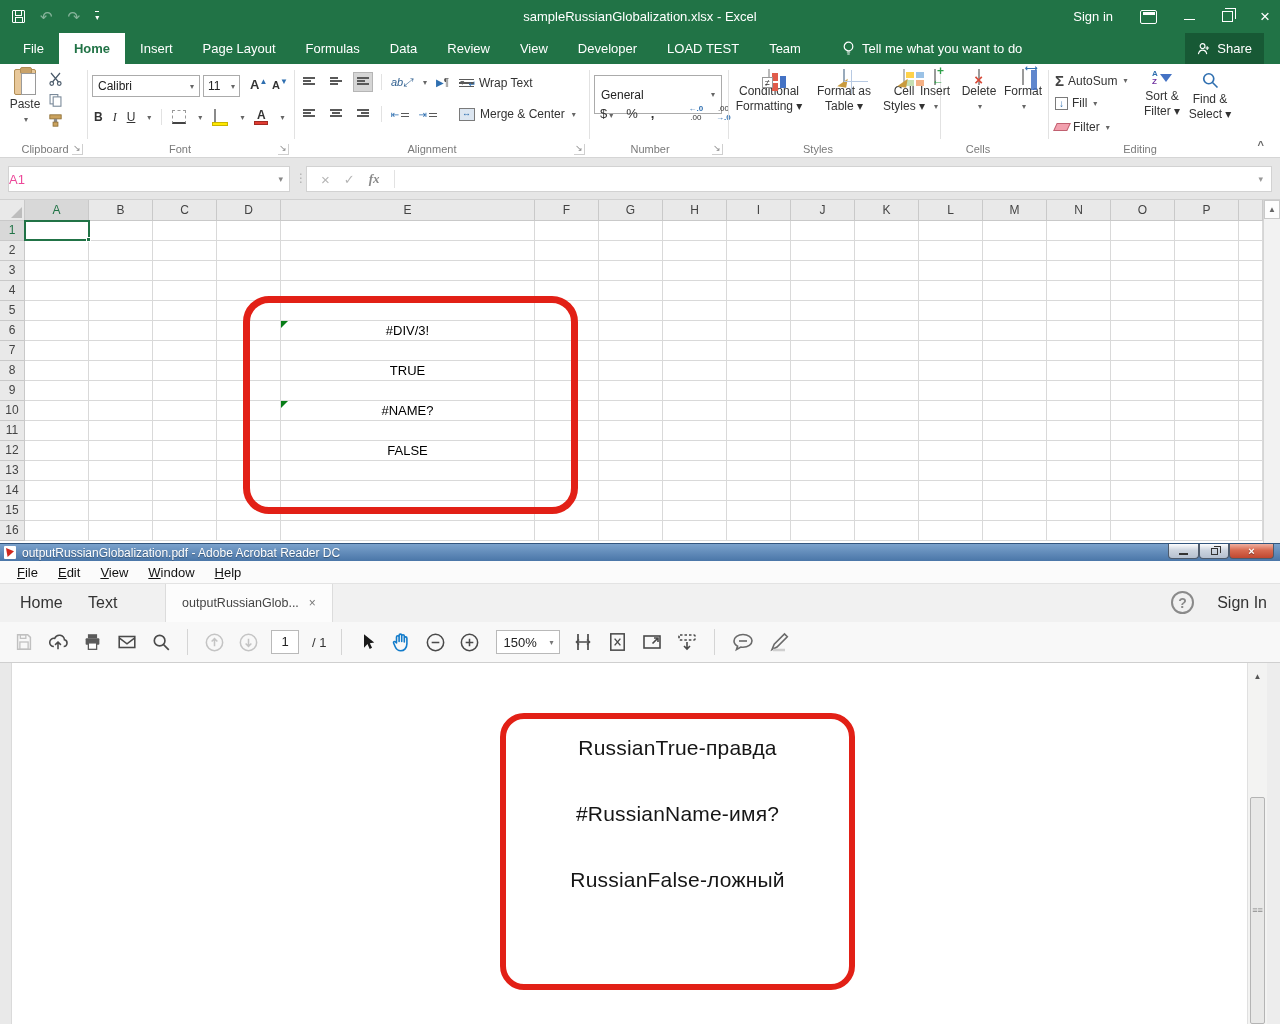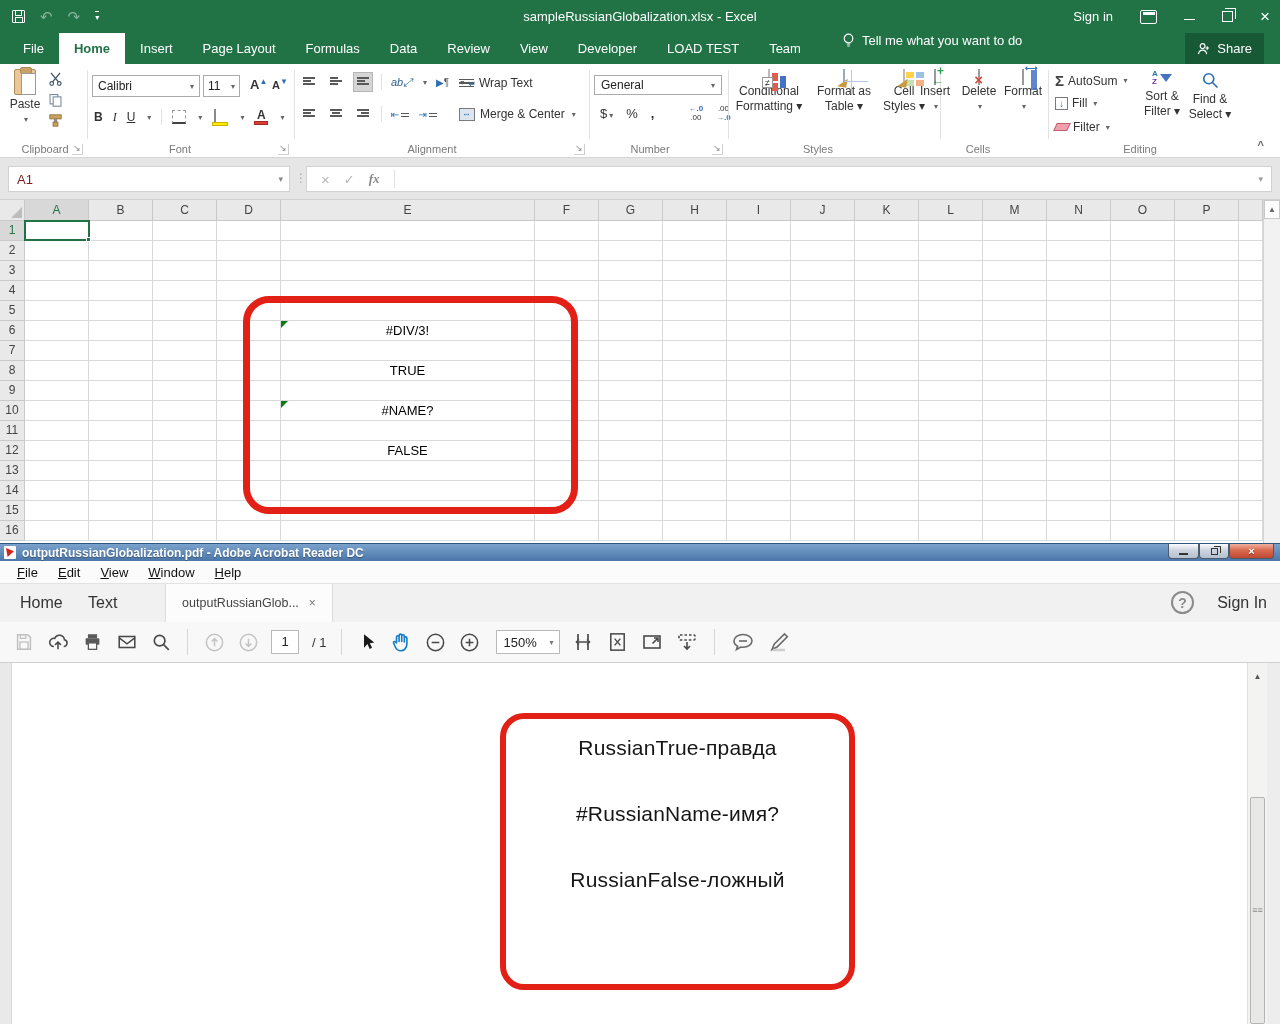--- a/index.html
+++ b/index.html
@@ -30,21 +30,21 @@
   .ribbon-opts:before { content:""; position:absolute; left:1.5px; top:1.5px; right:1.5px; height:3px; background:#fff; }
   .capt { font-size:14px; line-height:1; }
   .xl-restore { width:11px; height:11px; border:1.2px solid #fff; position:relative; }
   .xl-restore:before { content:""; position:absolute; left:2px; top:-4px; width:10px; height:10px; border:1.2px solid #fff; border-bottom:none; border-left:none; }
   .xl-min { width:11px; border-top:1.6px solid #fff; margin-top:6px; }
 
   .xl-tabrow { position:absolute; left:0; top:33px; width:100%; height:31px; background:var(--green); display:flex; align-items:stretch; }
   .xl-tabs { display:flex; margin-left:8px; }
   .xl-tab { color:#fff; font-size:13px; padding:0 15px; line-height:31px; white-space:nowrap; }
   .xl-tab.active { background:#fff; color:var(--green); font-weight:700; }
-  .xl-tellme { display:flex; align-items:flex-start; gap:7px; color:#fff; margin-left:26px; font-size:13px; }
+  .xl-tellme { display:flex; align-items:center; gap:7px; color:#fff; margin-left:26px; font-size:13px; }
   .xl-share { position:absolute; right:16px; top:0; height:31px; background:var(--share-green); color:#fff; display:flex; align-items:center; gap:7px; padding:0 12px; font-size:13px; }
 
   .xl-ribbon { position:absolute; left:0; top:64px; width:100%; height:94px; background:#fff; border-bottom:1px solid #d5d5d5; font-size:12px; color:#333; }
   .rib-sep { position:absolute; top:6px; bottom:18px; width:1px; background:#e2e2e2; }
   .grp-label { position:absolute; bottom:2px; font-size:11px; color:#7a7a7a; text-align:center; }
   .launcher { position:absolute; bottom:2px; font-size:9px; color:#8a8a8a; border:1px solid #cfcfcf; border-top:none; border-left:none; width:11px; height:11px; line-height:9px; text-align:center; }
   .ddk { color:#666; font-size:8px; margin-left:2px; }
   .rib-box { border:1px solid #ababab; background:#fff; display:flex; align-items:center; font-size:12px; color:#222; }
   .albars { display:inline-block; }
   .albars span{ display:block; background:#595959; height:1.5px; margin:1.5px 0; }
@@ -79,21 +79,21 @@
   .orient-ic { font-size:11px; color:#2f5f8f; font-style:italic; }
   .wrap-item { position:absolute; left:459px; top:12px; display:flex; align-items:center; gap:5px; }
   .merge-item { position:absolute; left:459px; top:43px; display:flex; align-items:center; gap:5px; }
   .wrap-ic { width:15px; height:13px; position:relative; }
   .wrap-ic span{display:block;height:1.5px;background:#595959;margin:2px 0;}
   .wrap-ic:after{content:"↵"; position:absolute; right:-2px; top:2px; font-size:9px; color:#2f6fb0;}
   .merge-ic { width:16px; height:13px; border:1px solid #7a7a7a; position:relative; background:#dce6f1;}
   .merge-ic:before{content:"↔"; position:absolute; left:2px; top:-1px; font-size:9px; color:#2f6fb0;}
 
   
-  .numfmt-box { position:absolute; left:594px; top:11px; width:128px; height:20px; padding:0 6px; justify-content:space-between; }
+  .numfmt-box { position:absolute; left:594px; top:11px; width:128px; height:39px; padding:0 6px; justify-content:space-between; }
   .num-r2 { position:absolute; left:600px; top:41px; display:flex; align-items:center; gap:13px; font-size:13px; color:#333; }
   .dec-ic { font-size:8px; line-height:1.1; color:#333; text-align:center; }
   .dec-ic b { color:#2f6fb0; }
 
   
   .style-btn { position:absolute; top:6px; width:72px; text-align:center; color:#333; }
   .style-btn .two { line-height:1.25; }
   .cfmt-ic { width:24px; height:24px; margin:0 auto 3px; position:relative; background:linear-gradient(#fff,#fff); border:1px solid #bbb; }
   .cfmt-ic i { position:absolute; width:6px; }
   .fat-ic { width:24px; height:24px; margin:0 auto 3px; background:
@@ -119,21 +119,21 @@
   .eraser { width:14px; height:8px; background:#f2a0ae; border:1px solid #c06070; transform:skewX(-25deg); }
   .ed-big { position:absolute; top:6px; width:48px; text-align:center; color:#333; }
   .az-ic { font-size:8px; font-weight:700; line-height:1; text-align:left; }
   .az-ic .a{color:#2f6fb0;} .az-ic .z{color:#7030a0;}
   .funnel { width:0; height:0; border-left:6px solid transparent; border-right:6px solid transparent; border-top:8px solid #4472c4; display:inline-block; }
   .collapse-chev { position:absolute; right:16px; bottom:6px; color:#666; font-size:11px; font-weight:700; }
 
   
   .xl-fbar { position:absolute; left:0; top:158px; width:100%; height:42px; background:#e6e6e6; border-bottom:1px solid #d0d0d0; }
   .namebox { position:absolute; left:8px; top:8px; width:282px; height:26px; background:#fff; border:1px solid #d2d2d2; display:flex; align-items:center; }
-  .namebox .nm { margin-left:8px; color:#7f1d1d; }
+  .namebox .nm { color:#ec4899; }
   .namebox .dd { margin-left:auto; margin-right:6px; color:#888; font-size:9px; }
   .fdots { position:absolute; left:295px; top:13px; color:#b0b0b0; font-size:12px; }
   .fpanel { position:absolute; left:306px; top:8px; right:8px; height:26px; background:#fff; border:1px solid #d2d2d2; display:flex; align-items:center; }
   .fpanel .fb { color:#b5b5b5; margin-left:14px; font-size:13px; }
   .fpanel .fx { color:#8a8a8a; font-style:italic; font-family:"Liberation Serif",serif; font-weight:700; }
   .fpanel .fsep { width:1px; height:18px; background:#e2e2e2; margin-left:14px; }
   .fpanel .fexp { margin-left:auto; margin-right:8px; color:#999; font-size:9px; }
 
   
   .xl-sheet { position:absolute; left:0; top:200px; width:1263px; height:343px; overflow:hidden; background:#fff; }
@@ -153,21 +153,21 @@
   .xl-redbox { position:absolute; left:243px; top:96px; width:335px; height:218px; border:7px solid var(--red); border-radius:26px; }
   .xl-vscroll { position:absolute; right:0; top:200px; width:17px; height:343px; background:#f2f2f2; border-left:1px solid #d5d5d5; }
   .xl-vscroll .up { height:19px; background:#fdfdfd; border:1px solid #c9c9c9; text-align:center; font-size:8px; color:#666; line-height:18px; }
 
   
   .acrobat { position:absolute; left:0; top:543px; width:1280px; height:481px; background:#fff; }
   .ac-titlebar { position:absolute; left:0; top:0; width:100%; height:18px;
      background:linear-gradient(#7ba2cc, var(--ac-blue)); color:#fff; display:flex; align-items:center; border-top:1px solid #33567e; }
   .pdf-ic { width:12px; height:13px; background:#fff; margin:0 6px 0 4px; position:relative; border-radius:1px; }
   .pdf-ic:before { content:""; position:absolute; left:2px; top:2px; right:2px; bottom:2px; background:#d0281e; clip-path:polygon(0 0,100% 35%,20% 100%); }
-  .ac-title { font-size:12px; text-shadow:0 1px 1px rgba(0,0,0,.35);font-weight:bold; }
+  .ac-title { font-size:12px; text-shadow:0 1px 1px rgba(0,0,0,.35); }
   .ac-capt { position:absolute; right:6px; top:0; display:flex; }
   .ac-cbtn { height:15px; border:1px solid #4d5a6b; border-top:none; border-radius:0 0 4px 4px;
      background:linear-gradient(#fdfdfd,#ccd4df 45%,#b5c0cf); display:flex; align-items:center; justify-content:center; }
   .ac-cbtn.minb { width:31px; } .ac-cbtn.resb { width:30px; }
   .ac-cbtn.closeb { width:45px; background:linear-gradient(#f0b0a0,#d86a50 45%,#c04830); color:#fff; font-weight:700; font-size:11px; line-height:1; text-shadow:0 1px 1px rgba(0,0,0,.4); }
   .ac-min-g { width:9px; border-top:2px solid #333; margin-top:5px; }
   .ac-res-g { width:7px; height:7px; border:1.2px solid #333; position:relative; }
   .ac-res-g:before { content:""; position:absolute; left:2px; top:-3px; width:6px; height:6px; border:1.2px solid #333; border-left:none; border-bottom:none; }
   .ac-menubar { position:absolute; left:0; top:18px; width:100%; height:23px; background:#fbfbfb; border-bottom:1px solid #e3e3e3; display:flex; align-items:center; padding-left:8px; gap:2px; }
   .ac-menu { padding:0 9px; font-size:13px; color:#111; }

